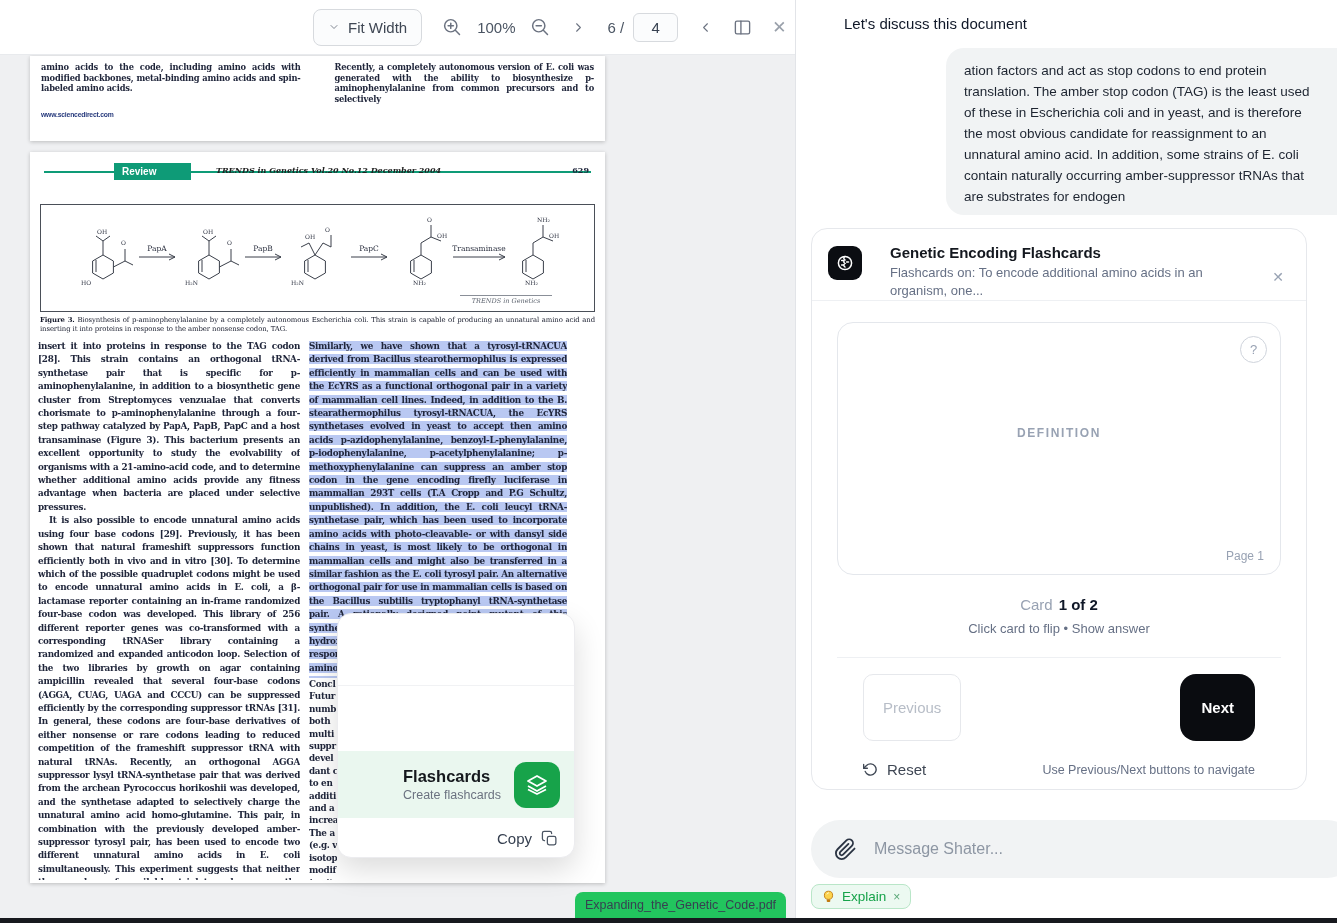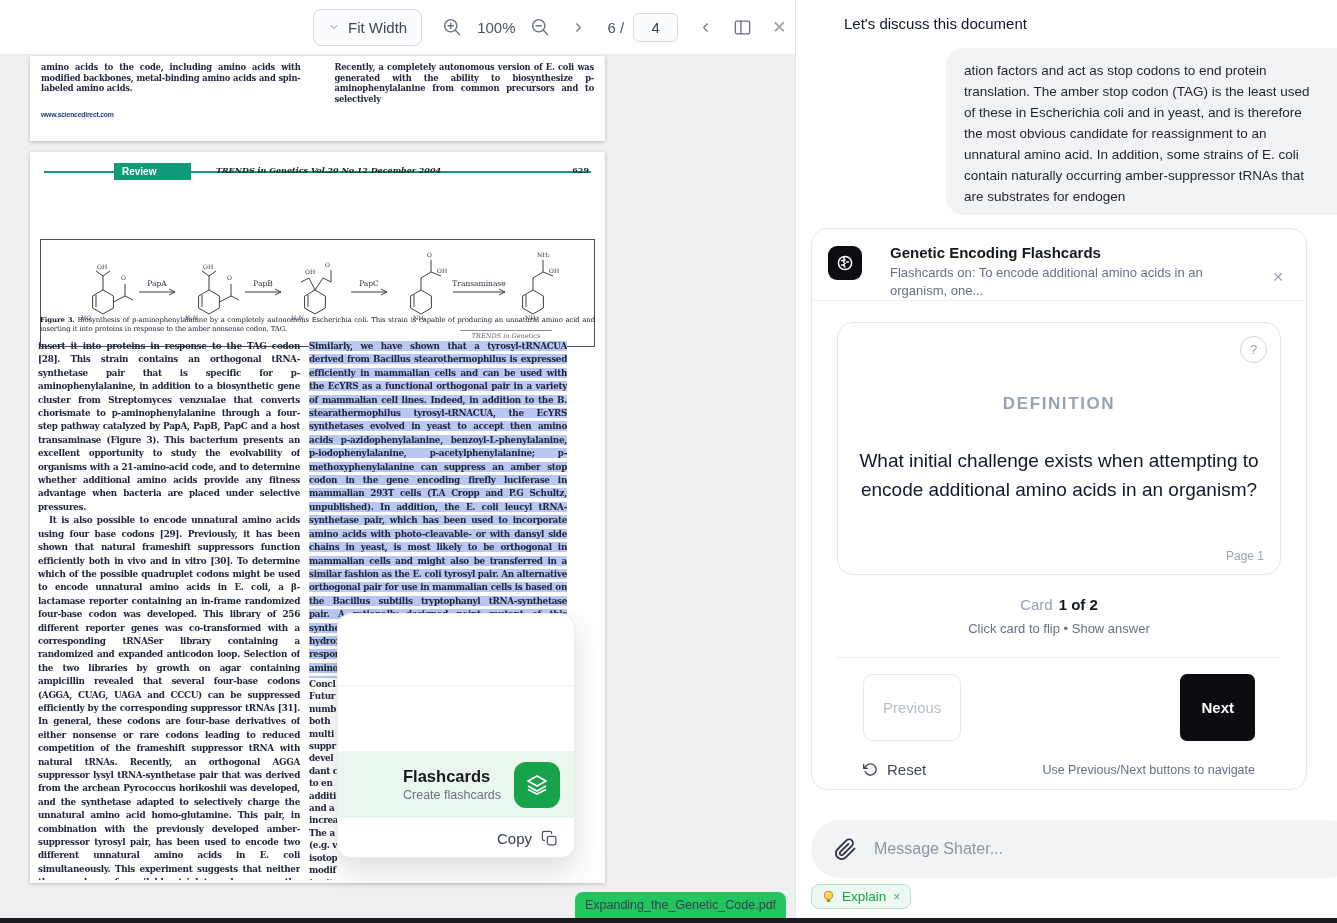--- a/index.html
+++ b/index.html
@@ -38,21 +38,21 @@
 
   #page-main { top:97px; height:731px; }
   #green-rule { position:absolute; left:14px; right:14px; top:19px; height:2px; background:#0e9b77; }
   #review-badge { position:absolute; left:84px; top:11px; width:77px; height:17px; background:#0e9b77;
                   color:#fff; font-family:"Liberation Sans",sans-serif; font-weight:bold;
                   font-size:10px; display:flex; align-items:center; padding-left:8px; }
   #journal-header { position:absolute; left:186px; top:13px; font-size:8px; font-weight:bold;
                     font-style:italic; color:#222; }
   #folio { position:absolute; right:16px; top:13px; font-size:8px; font-weight:bold; }
   #figure-frame { position:absolute; left:10px; right:10px; top:52px; height:108px;
-                  border:1px solid #4a4f58;margin-top:35px; }
+                  border:1px solid #4a4f58; }
   #fig-brand { position:absolute; right:42px; bottom:6px; width:92px; border-top:1.5px solid #8a8f98;
                padding-top:1px; font-size:6.5px; font-style:italic; color:#5c636e; text-align:center; }
   #figure-caption { position:absolute; left:10px; right:10px; top:164px; font-size:6.9px;
                     line-height:9px; color:#15192a; text-align:justify; letter-spacing:-.1px; }
   #figure-caption b { font-weight:bold; }
   .pdf-col { position:absolute; top:188px; font-size:8.8px; line-height:13.4px; font-weight:600;
              text-align:justify; letter-spacing:-.3px; overflow:hidden; }
   #col-left { left:8px; width:262px; height:540px; }
   #col-right { left:279px; width:258px; height:540px; }
   .pdf-col p + p { text-indent:11px; }
@@ -103,33 +103,33 @@
   #widget-subtitle { font-size:13px; color:#667085; margin-top:3px; max-width:335px; line-height:18px; }
   #widget-close { position:absolute; right:22px; top:40px; font-size:14px; color:#98a2b3; cursor:pointer; }
 
   #card-zone { padding:21px 25px 0 25px; }
   #flashcard { position:relative; height:253px; border:1.5px solid #e4e7ec; border-radius:16px;
                display:flex; flex-direction:column; align-items:center; justify-content:center;
                cursor:pointer; background:#fff; }
   #help-circle { position:absolute; top:13px; right:13px; width:27px; height:27px; border-radius:50%;
                  border:1.5px solid #cfd4dc; color:#98a2b3; font-size:13px; display:flex;
                  align-items:center; justify-content:center; cursor:pointer; }
-  #card-type { font-size:17px; letter-spacing:1.6px; font-weight:600; color:#98a2b3; margin-bottom:32px; }
+  #card-type { font-size:12px; letter-spacing:1.6px; font-weight:600; color:#98a2b3; margin-bottom:32px; }
   #card-question { font-size:19px; line-height:29px; color:#101828; text-align:center; max-width:420px;
                    font-weight:500; }
   #card-pageref { position:absolute; right:16px; bottom:11px; font-size:12px; color:#98a2b3; }
 
   #card-counter { margin-top:21px; text-align:center; font-size:15px; color:#98a2b3; }
   #card-counter b { color:#101828; font-weight:600; margin-left:6px; }
   #card-hint { margin-top:8px; text-align:center; font-size:13px; color:#667085; }
   #widget-divider { margin-top:21px; border-top:1px solid #eef0f3; }
   #nav-row { display:flex; justify-content:space-between; padding:16px 26px 0 26px; }
   #prev-btn { border:1px solid #e6e8ec; background:#fff; color:#b7bdc7; border-radius:10px;
               padding:9px 19px; font-size:15px; font-family:inherit; }
-  #next-btn { border:none; background:#0a0c10; color:#fff; border-radius:7px; padding:25px 21px;
+  #next-btn { border:none; background:#0a0c10; color:#fff; border-radius:16px; padding:25px 21px;
               font-size:15px; font-weight:600; font-family:inherit; cursor:pointer; }
   #footer-row { display:flex; justify-content:space-between; align-items:center; padding:20px 26px 0 26px; }
   #reset-btn { display:flex; align-items:center; gap:9px; font-size:15px; color:#3f4754; cursor:pointer; }
   #nav-hint { font-size:12.5px; color:#667085; }
 
   #message-input-pill { position:absolute; left:14px; top:820px; width:545px; height:58px;
                         border-radius:29px; background:#f1f3f4; display:flex; align-items:center;
                         gap:17px; padding-left:23px; }
   #message-input { flex:1; border:none; background:transparent; outline:none; font-size:16px;
                    color:#1d2430; font-family:"Liberation Sans",sans-serif; }
@@ -358,21 +358,20 @@
         <div id="widget-title">Genetic Encoding Flashcards</div>
         <div id="widget-subtitle">Flashcards on: To encode additional amino acids in an organism, one...</div>
       </div>
       <span id="widget-close">✕</span>
     </div>
 
     <div id="card-zone">
       <div id="flashcard">
         <div id="help-circle">?</div>
         <div id="card-type">DEFINITION</div>
-        <div id="card-question">What initial challenge exists when attempting to encode additional amino acids in an organism?</div>
         <div id="card-pageref">Page 1</div>
       </div>
       <div id="card-counter"><span>Card</span><b>1 of 2</b></div>
       <div id="card-hint">Click card to flip • Show answer</div>
       <div id="widget-divider"></div>
       <div id="nav-row">
         <button id="prev-btn">Previous</button>
         <button id="next-btn">Next</button>
       </div>
       <div id="footer-row">

